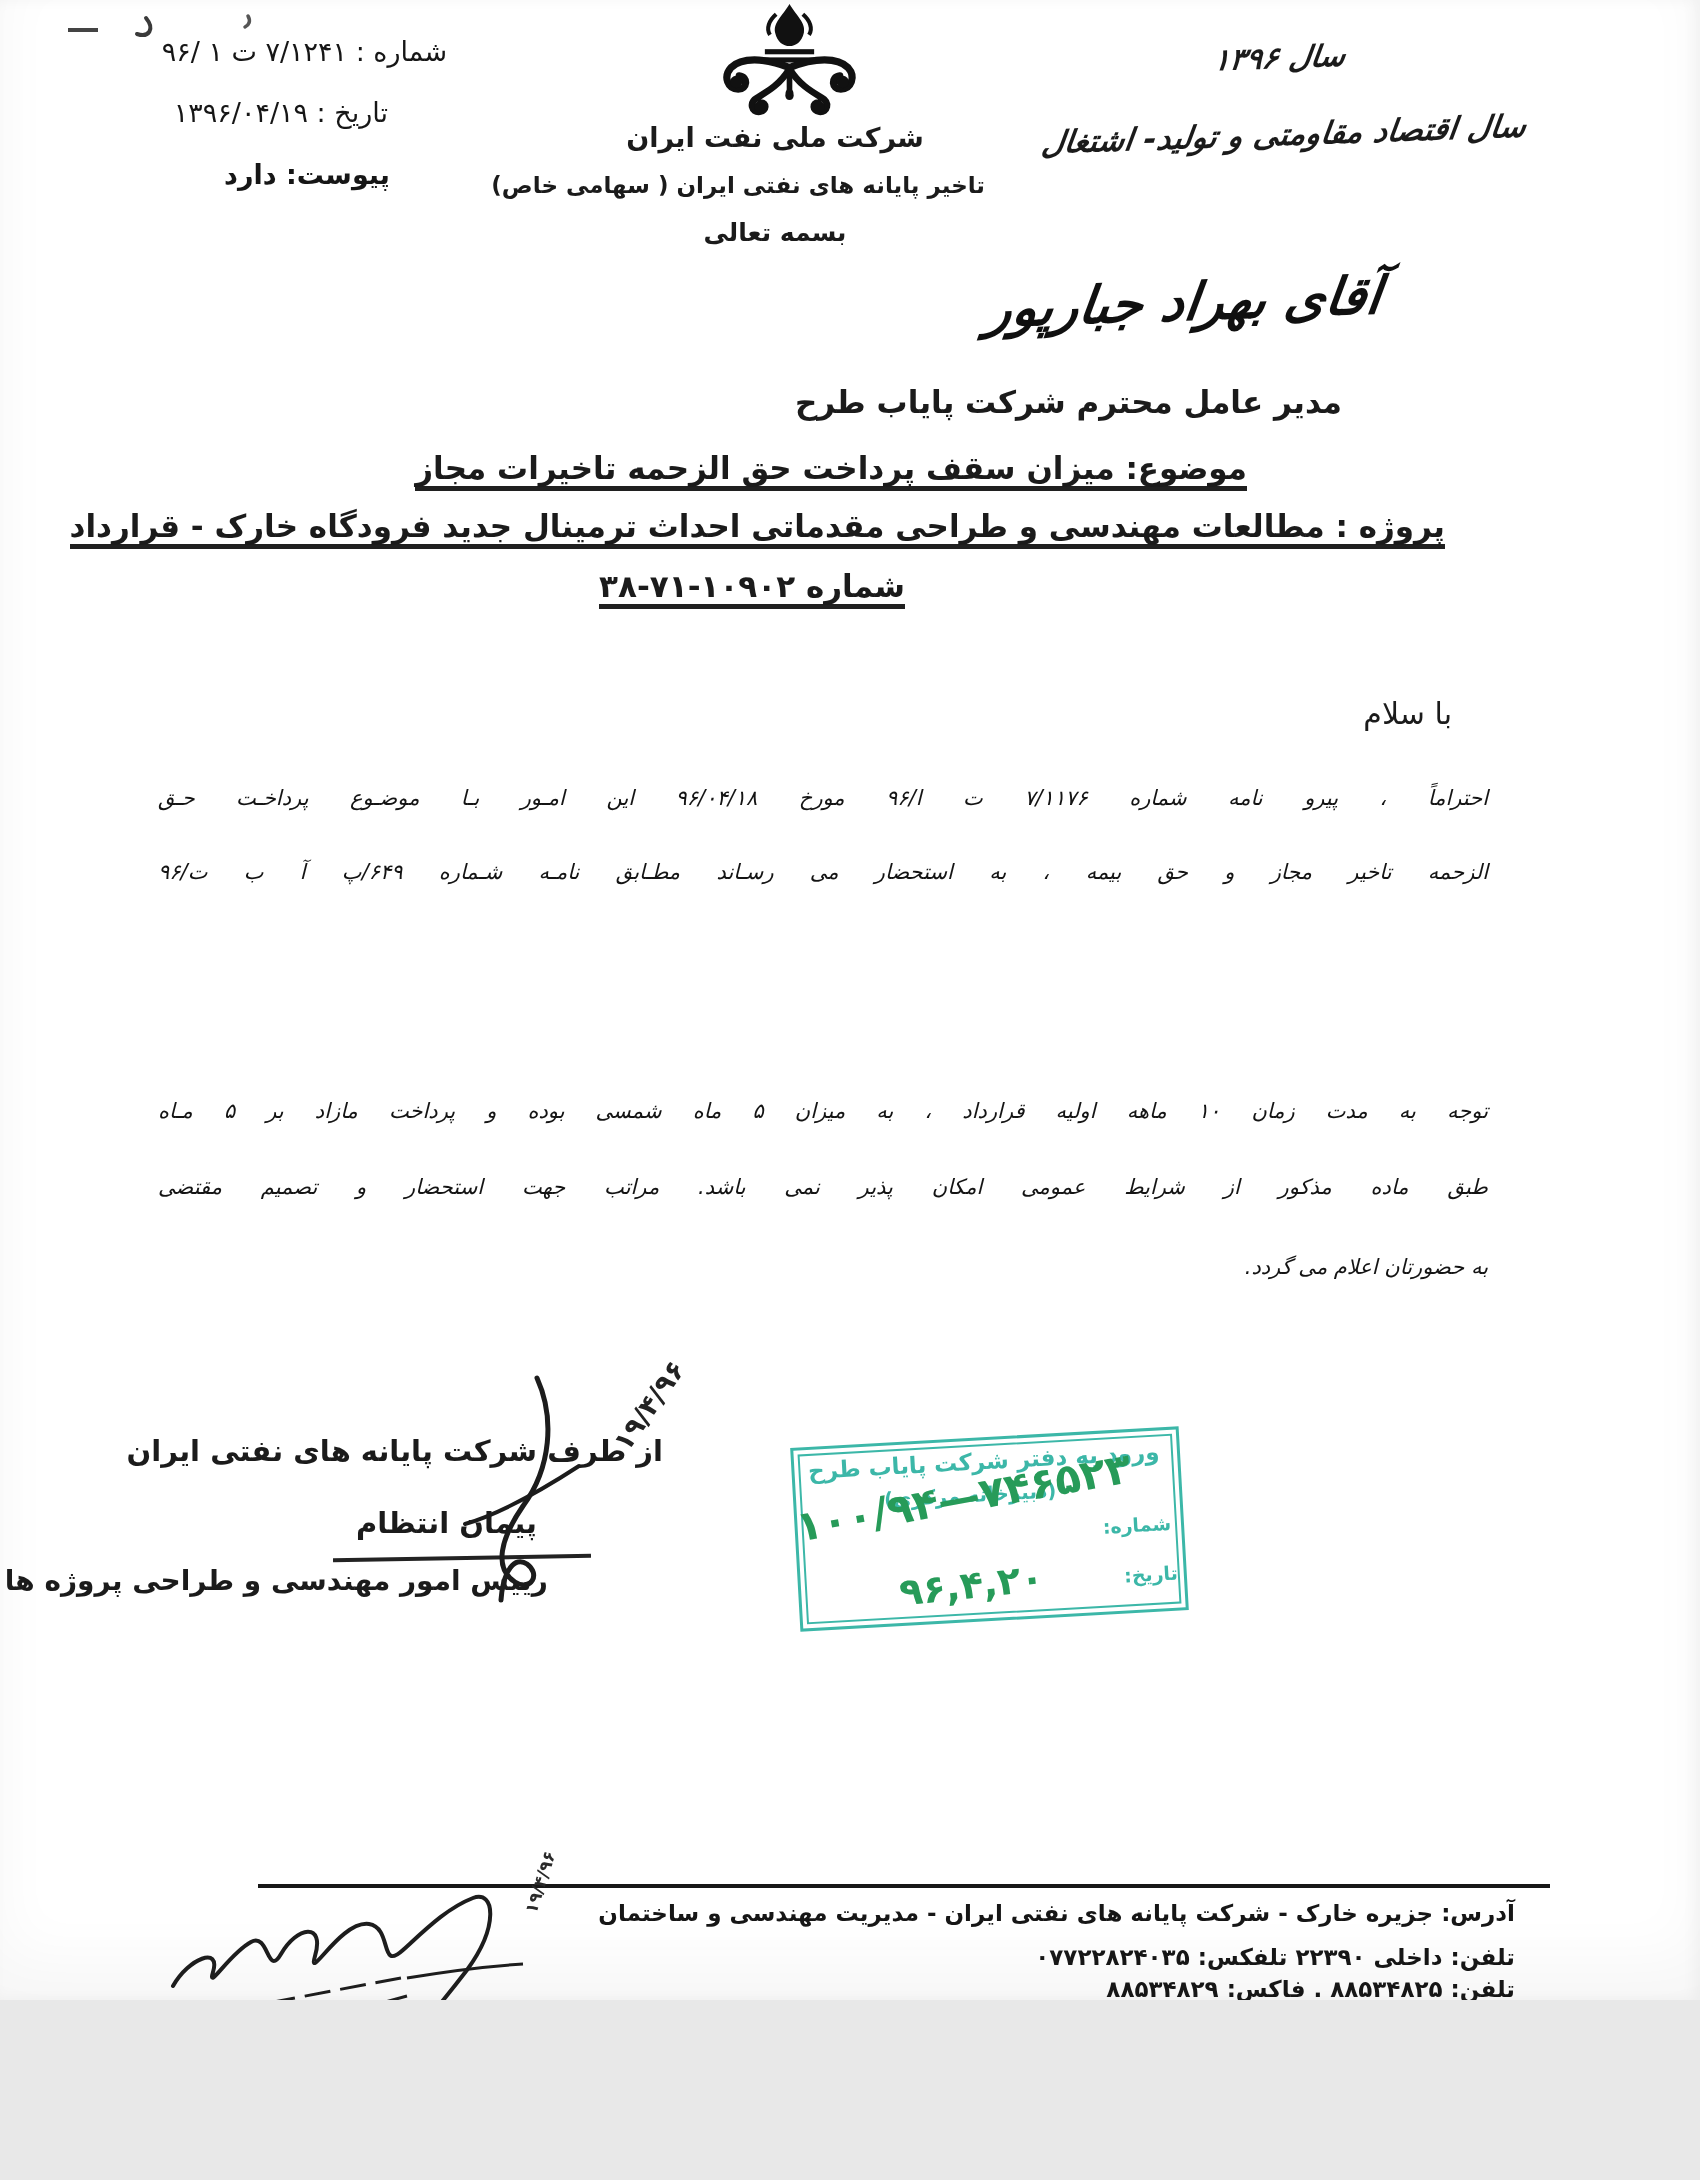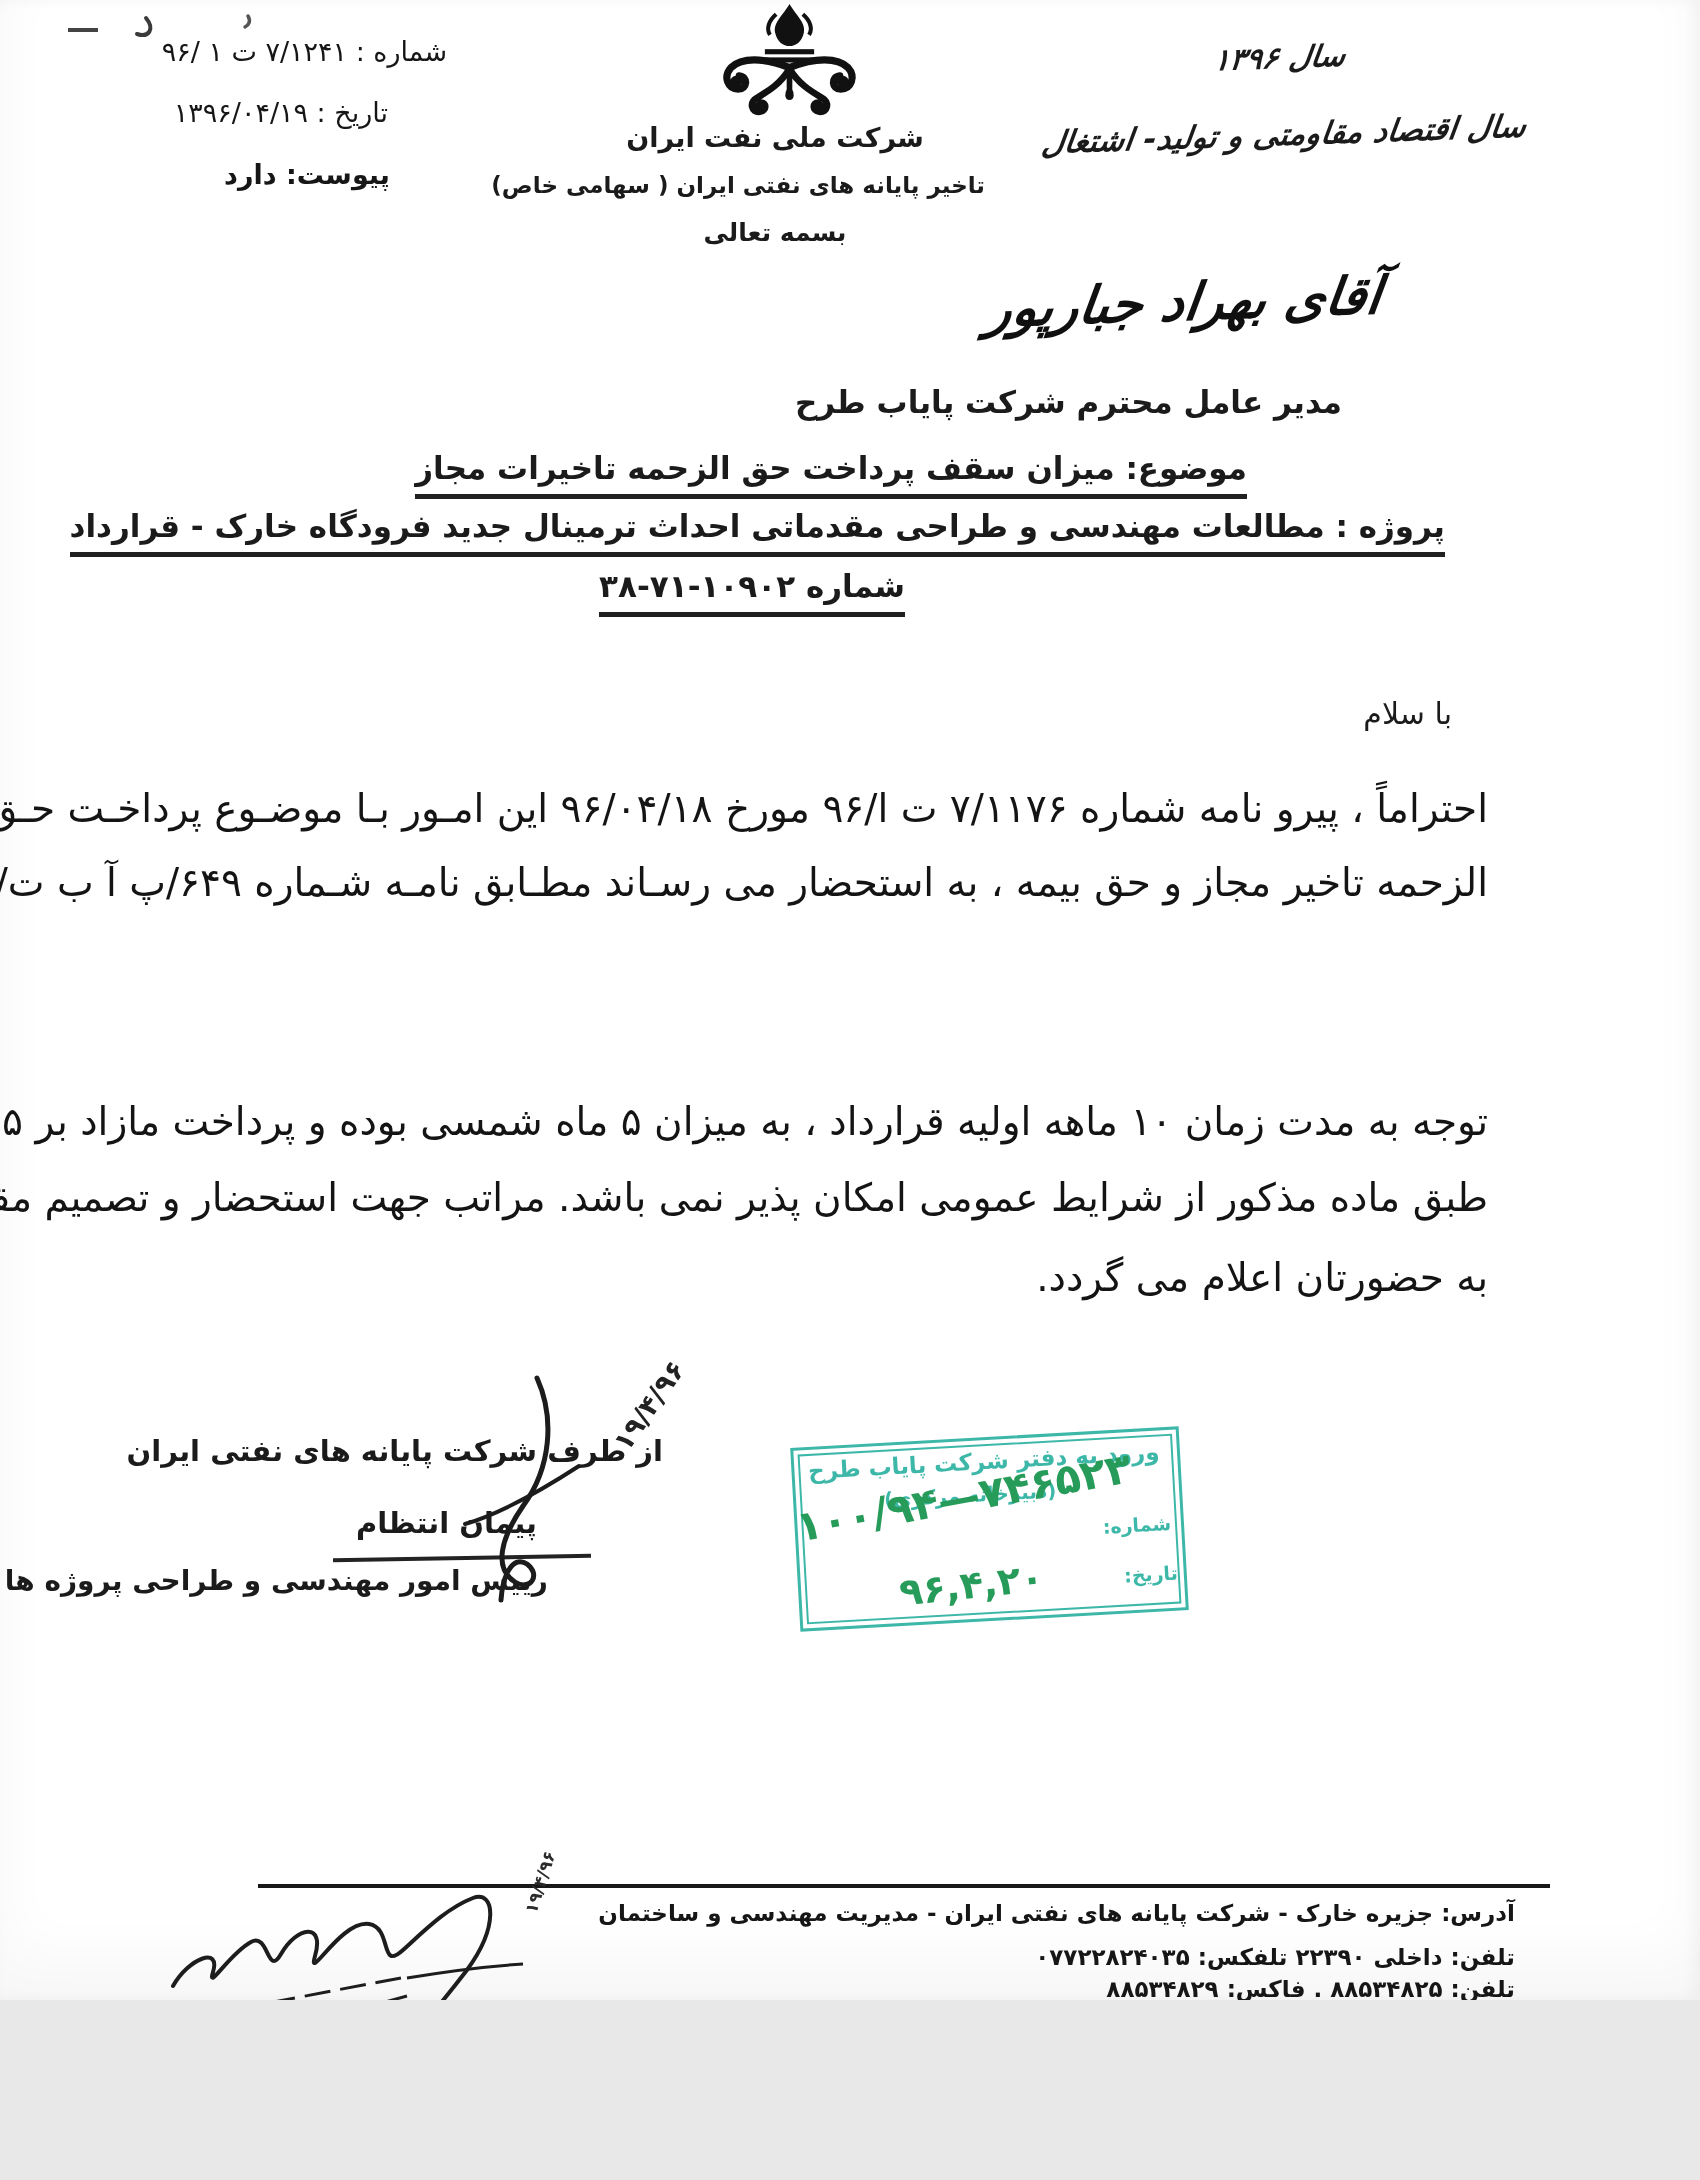--- a/index.html
+++ b/index.html
@@ -9,25 +9,25 @@
     box-shadow:inset -6px 0 14px rgba(0,0,0,.04), inset 0 -40px 60px rgba(0,0,0,.035);
   }
   .abs{position:absolute;white-space:nowrap;}
   .rtl{direction:rtl;unicode-bidi:plaintext;}
   .b{font-weight:bold;}
   
   .hdr-left{font-size:27px;color:#161616;}
   .hdr-center{text-align:center;}
   .calli{font-style:italic;font-weight:bold;transform:skewX(-9deg) rotate(-2deg);}
   
-  .u{border-bottom:5px solid #202020;padding-bottom:8px;}
+  .u{border-bottom:5px solid #202020;padding-bottom:0;}
   
   .bodyline{
-    left:158px;width:1330px;direction:rtl;font-size:39px;color:#141414;
-    text-align:justify;text-align-last:justify;white-space:nowrap;
+    left:158px;width:1330px;direction:rtl;font-size:21px;color:#141414;
+    text-align:justify;text-align-last:justify;white-space:nowrap;font-style:italic;
   }
   .bodyline.last{text-align:center;text-align-last:right;}
   
   .stamp{
     left:795px;top:1437px;width:383px;height:178px;
     border:3px solid var(--stamp,#2eb2a2);transform:rotate(-3.2deg);
     opacity:.93;
   }
   .stamp-inner{position:absolute;inset:4px;border:2px solid var(--stamp,#2eb2a2);}
   .stamp-txt{position:absolute;color:var(--stamp,#2eb2a2);font-weight:bold;direction:rtl;white-space:nowrap;}

